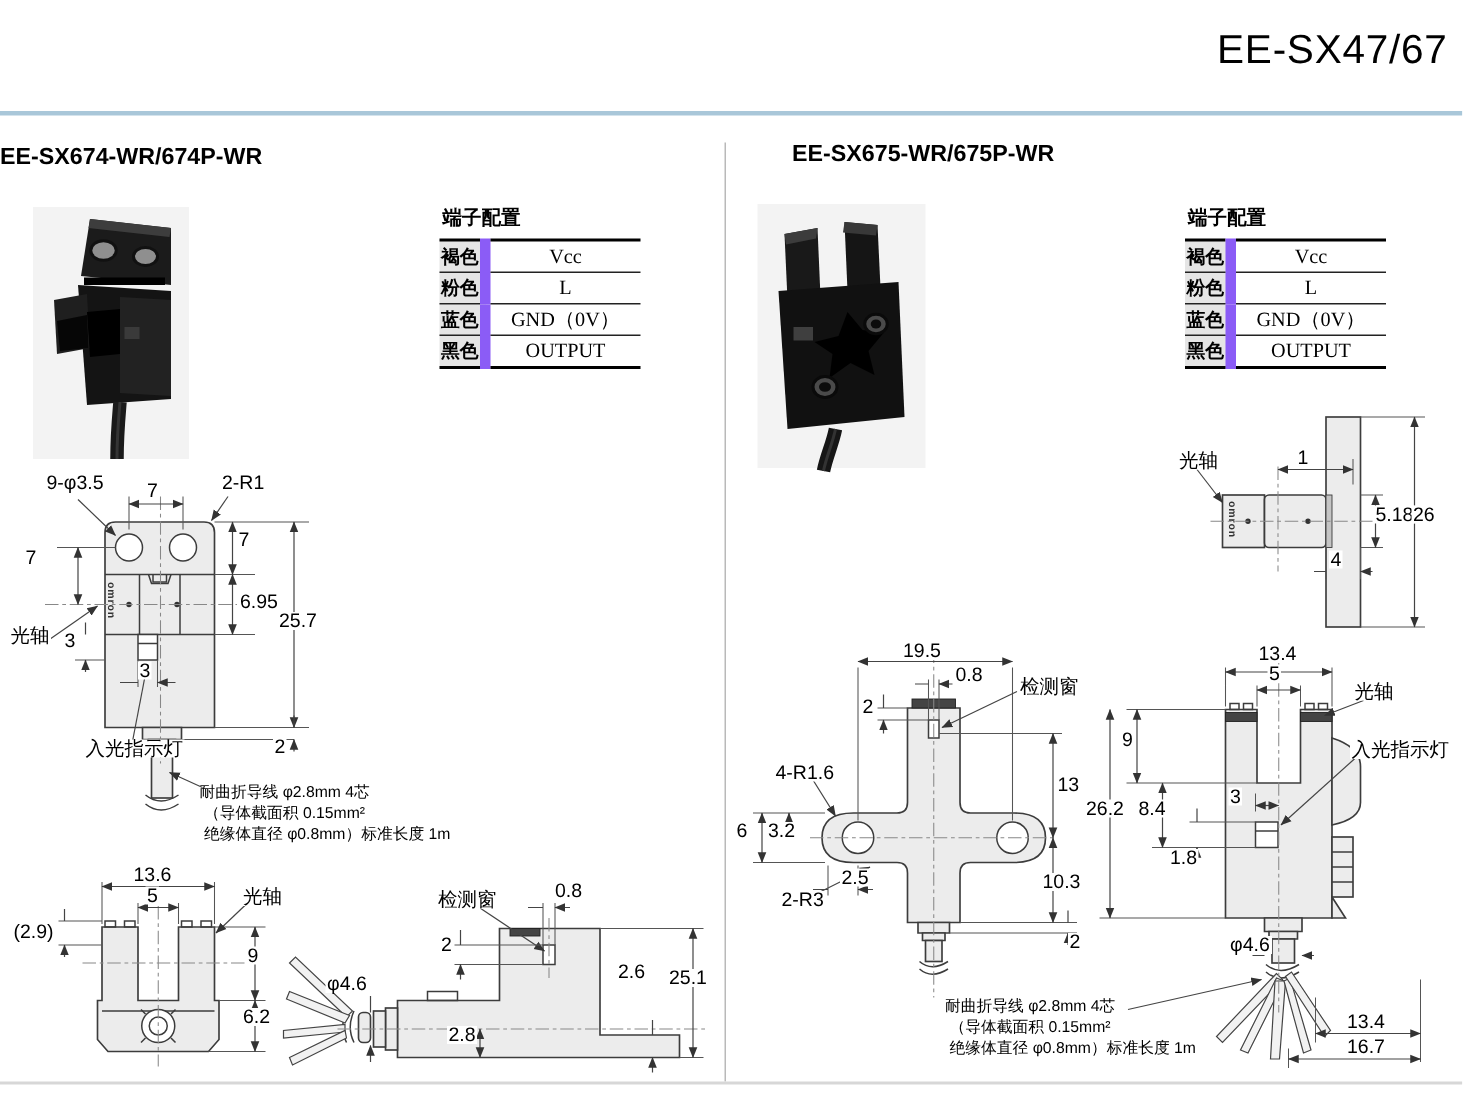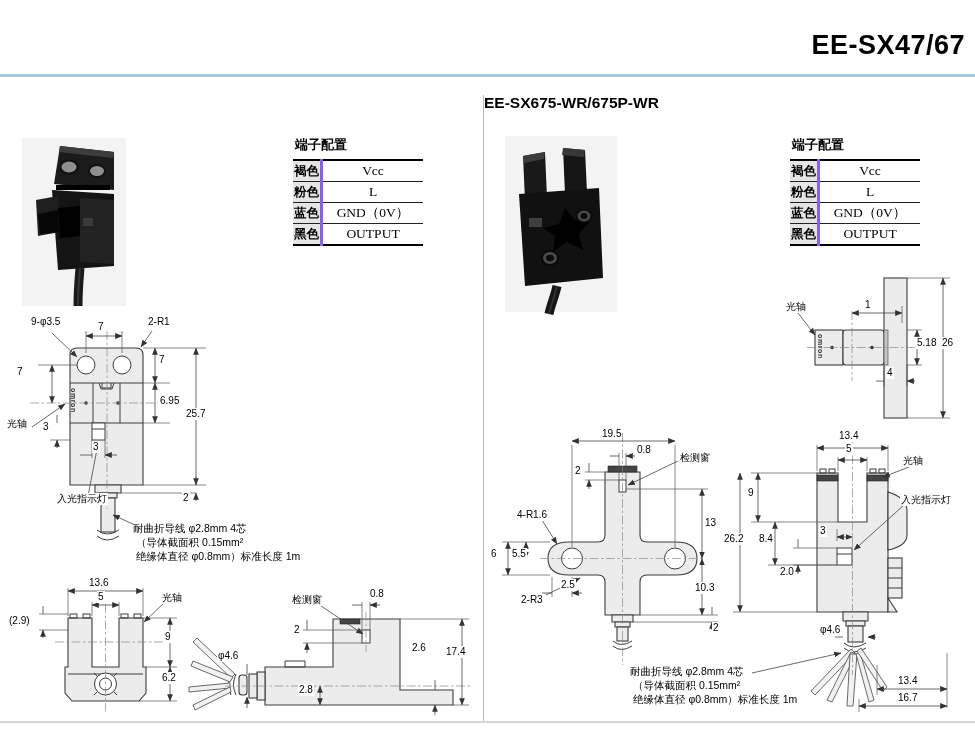--- a/index.html
+++ b/index.html
@@ -1,30 +1,30 @@
 <!DOCTYPE html>
 <html><head>
 <meta charset="utf-8">
 <style>
   html,body{margin:0;padding:0;background:#fff;}
   .page{position:relative;width:975px;height:731px;background:#fff;overflow:hidden;
         font-family:"Liberation Sans",sans-serif;color:#000;}
-  .page-title{position:absolute;top:12px;right:10px;font-size:27px;font-weight:bold;letter-spacing:.5px;}
+  .page-title{position:absolute;top:0;right:10px;font-size:27px;font-weight:normal;letter-spacing:.5px;}
   .rule-blue{position:absolute;left:0;top:74px;width:975px;height:3px;background:#a9c7d9;}
   .divider-v{position:absolute;left:483px;top:95px;width:1px;height:626px;background:#b9b9b9;}
   .rule-bottom{position:absolute;left:0;top:721px;width:975px;height:2px;background:#d7d7d7;}
   .sec-heading{position:absolute;margin:0;font-size:15.5px;font-weight:bold;}
   .term{position:absolute;}
   .term-title{font-size:13px;font-weight:bold;margin:0 0 5px 2px;}
   .term table{border-collapse:collapse;border-top:2px solid #000;border-bottom:2px solid #000;}
   .term th{width:27px;background:#e5e5e5;font-size:12.5px;font-weight:bold;height:20px;
-           border-bottom:1px solid #222;border-right:3px solid #8b5cf6;padding:0;}
+           border-bottom:1px solid #222;border-right:7px solid #8b5cf6;padding:0;}
   .term td{width:100px;text-align:center;font-family:"Liberation Serif",serif;font-size:13.5px;
            border-bottom:1px solid #222;padding:0;}
-  .dim{position:absolute;font-size:10px;line-height:12px;background:#fff;padding:0 1px;white-space:nowrap;z-index:6;}
+  .dim{position:absolute;font-size:13px;line-height:12px;background:#fff;padding:0 1px;white-space:nowrap;z-index:6;}
   .note{position:absolute;font-size:10.5px;line-height:14px;z-index:6;}
   .brand-v{position:absolute;font-size:7px;font-weight:bold;letter-spacing:.6px;color:#333;
            transform:rotate(90deg);transform-origin:0 0;z-index:6;}
   svg{position:absolute;overflow:visible;}
   .shape{fill:#ececec;stroke:#3c3c3c;stroke-width:1.1;}
   .shapew{fill:#ffffff;stroke:#3c3c3c;stroke-width:1;}
   .ln{fill:none;stroke:#3c3c3c;stroke-width:1;}
   .el{fill:none;stroke:#555;stroke-width:.7;}
   .dl{fill:none;stroke:#444;stroke-width:.8;}
   .cl{fill:none;stroke:#888;stroke-width:.7;stroke-dasharray:9 2.5 2.5 2.5;}
@@ -42,20 +42,21 @@
         <path d="M0,1 L10,5 L0,9 z" fill="#333"></path>
       </marker>
     </defs>
   </svg>
 
   <h1 class="page-title">EE-SX47/67</h1>
   <div class="rule-blue"></div>
   <div class="divider-v"></div>
   <div class="rule-bottom"></div>
 
+  <h2 class="sec-heading" style="left:0;top:96px">EE-SX674-WR/674P-WR</h2>
 
   <svg style="left:22px;top:138px" width="104" height="172" viewBox="0 0 104 172">
     <rect x="0" y="0" width="104" height="168" fill="#f3f3f3"></rect>
     <g>
       <polygon points="38,8 92,14 92,52 32,46" fill="#1b1b1b"></polygon>
       <polygon points="38,8 92,14 91,20 37,14" fill="#3d3d3d"></polygon>
       <ellipse cx="47" cy="29" rx="8.5" ry="6.5" fill="#8f8f8f" stroke="#111" stroke-width="2"></ellipse>
       <ellipse cx="75" cy="33" rx="8" ry="6" fill="#8f8f8f" stroke="#111" stroke-width="2"></ellipse>
       <rect x="34" y="47" width="54" height="5" fill="#000"></rect>
       <polygon points="30,52 92,56 92,128 36,132" fill="#141414"></polygon>
@@ -219,26 +220,26 @@
       <path class="el" d="M215,37 H284 M268,123 H284"></path>
       <path class="dl" marker-start="url(#ar)" marker-end="url(#ar)" d="M277,37 V123"></path>
       <path class="dl" marker-end="url(#ar)" d="M250,98 V108 M250,133 V123"></path>
       <path class="dl" marker-start="url(#ar)" marker-end="url(#ar)" d="M135,104 V123"></path>
       <path class="dl" marker-end="url(#ar)" d="M62,82 V93 M62,126 V115"></path>
     </g>
   </svg>
   <span class="dim" style="left:291px;top:594px">检测窗</span>
   <span class="dim" style="left:369px;top:588px">0.8</span>
   <span class="dim" style="left:293px;top:624px">2</span>
-  <span class="dim" style="left:445px;top:646px">17.4</span>
+  <span class="dim" style="left:445px;top:646px">25.1</span>
   <span class="dim" style="left:411px;top:642px">2.6</span>
   <span class="dim" style="left:298px;top:684px">2.8</span>
   <span class="dim" style="left:217px;top:650px">φ4.6</span>
 
-  <h2 class="sec-heading" style="left:484px;top:94px">EE-SX675-WR/675P-WR</h2>
+  <h2 class="sec-heading" style="left:528px;top:94px">EE-SX675-WR/675P-WR</h2>
 
   <svg style="left:505px;top:136px" width="112" height="178" viewBox="0 0 112 178">
     <rect x="0" y="0" width="112" height="176" fill="#f3f3f3"></rect>
     <g>
       <polygon points="18,20 40,16 42,62 20,64" fill="#191919"></polygon>
       <polygon points="18,20 40,16 39,23 19,27" fill="#3c3c3c"></polygon>
       <polygon points="58,12 80,14 82,56 60,58" fill="#151515"></polygon>
       <polygon points="58,12 80,14 79,21 57,19" fill="#383838"></polygon>
       <polygon points="14,58 94,52 98,142 20,150" fill="#111"></polygon>
       <polygon points="60,72 70,84 84,86 74,98 78,114 62,106 48,116 50,100 38,92 54,88" fill="#000"></polygon>
@@ -346,21 +347,21 @@
     </g>
   </svg>
   <span class="dim" style="left:601px;top:428px">19.5</span>
   <span class="dim" style="left:636px;top:444px">0.8</span>
   <span class="dim" style="left:679px;top:452px">检测窗</span>
   <span class="dim" style="left:574px;top:465px">2</span>
   <span class="dim" style="left:704px;top:517px">13</span>
   <span class="dim" style="left:694px;top:582px">10.3</span>
   <span class="dim" style="left:712px;top:622px">2</span>
   <span class="dim" style="left:490px;top:548px">6</span>
-  <span class="dim" style="left:511px;top:548px">5.5</span>
+  <span class="dim" style="left:511px;top:548px">3.2</span>
   <span class="dim" style="left:516px;top:509px">4-R1.6</span>
   <span class="dim" style="left:520px;top:594px">2-R3</span>
   <span class="dim" style="left:560px;top:579px">2.5</span>
 
   <svg style="left:723px;top:425px" width="252" height="300" viewBox="0 0 252 300">
     <g>
       <path class="shape" d="M94,48 H115 V97 H144 V48 H165 V187 H94 Z"></path>
       <path class="shape" d="M165,67 Q184,73 184,86 L184,110 Q184,121 165,125 Z"></path>
       <rect class="shape" x="165" y="133" width="14" height="40"></rect>
       <path class="ln" d="M165,143 H179 M165,153 H179 M165,163 H179"></path>
@@ -408,21 +409,21 @@
     </g>
   </svg>
   <span class="dim" style="left:838px;top:430px">13.4</span>
   <span class="dim" style="left:845px;top:443px">5</span>
   <span class="dim" style="left:902px;top:455px">光轴</span>
   <span class="dim" style="left:900px;top:494px">入光指示灯</span>
   <span class="dim" style="left:747px;top:487px">9</span>
   <span class="dim" style="left:758px;top:533px">8.4</span>
   <span class="dim" style="left:723px;top:533px">26.2</span>
   <span class="dim" style="left:819px;top:525px">3</span>
-  <span class="dim" style="left:779px;top:566px">2.0</span>
+  <span class="dim" style="left:779px;top:566px">1.8</span>
   <span class="dim" style="left:819px;top:624px">φ4.6</span>
   <span class="dim" style="left:897px;top:675px">13.4</span>
   <span class="dim" style="left:897px;top:692px">16.7</span>
 
   <div class="note" style="left:630px;top:664px">
     <div>耐曲折导线 φ2.8mm  4芯</div>
     <div style="padding-left:3px">（导体截面积 0.15mm²</div>
     <div style="padding-left:3px">绝缘体直径 φ0.8mm）标准长度 1m</div>
   </div>
 

